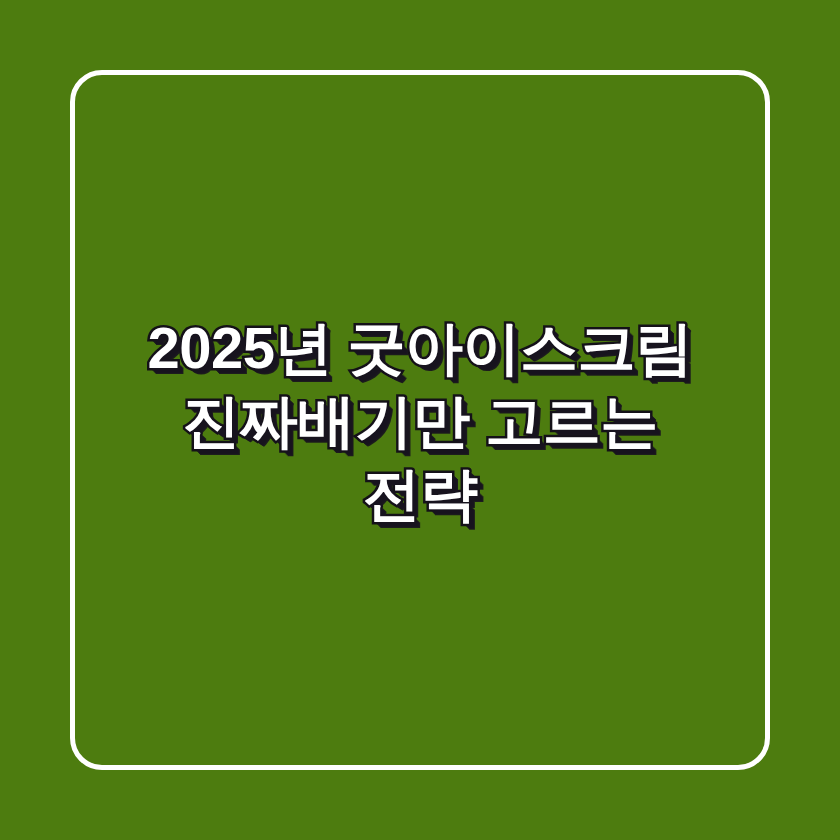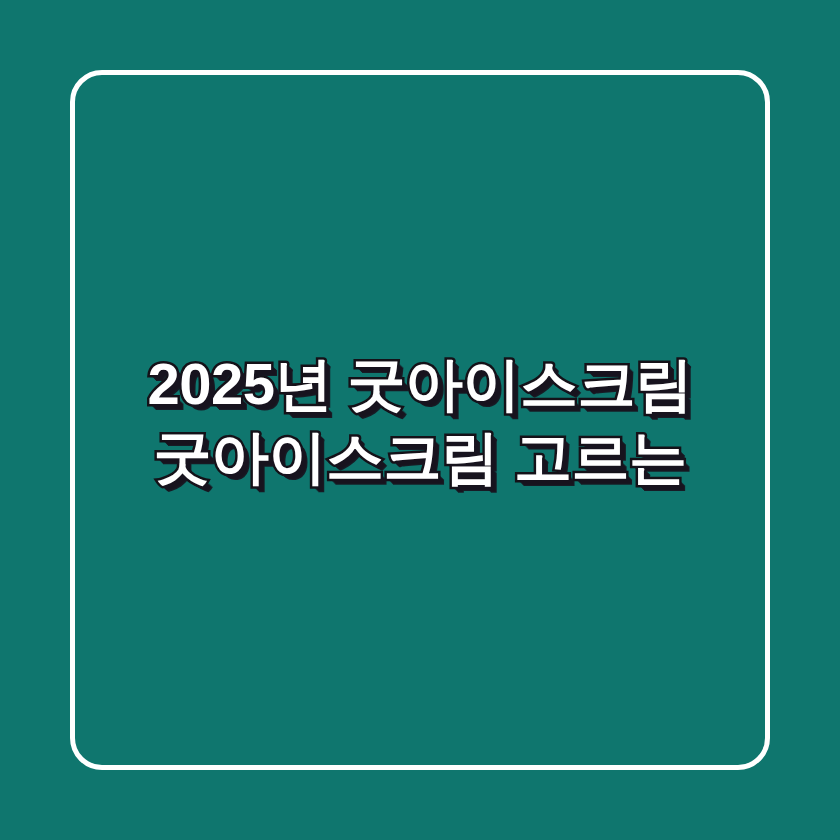--- a/index.html
+++ b/index.html
@@ -7,21 +7,21 @@
     margin: 0;
     padding: 0;
     background: #ffffff;
   }
 
   .canvas {
     position: relative;
     width: 840px;
     height: 840px;
     overflow: hidden;
-    background: #0f766e;
+    background: #4d7c0f;
     font-family: "Liberation Sans", "DejaVu Sans", sans-serif;
     -webkit-font-smoothing: antialiased;
   }
 
   
   .frame {
     position: absolute;
     left: 70px;
     top: 70px;
     width: 700px;
@@ -75,17 +75,18 @@
 </head>
 <body>
 
 <div class="canvas">
 
   <div class="frame"></div>
 
   <div class="title-block">
     <h1 class="title">
       <span class="title-line">2025년 굿아이스크림</span>
-      <span class="title-line">굿아이스크림 고르는</span>
+      <span class="title-line">진짜배기만 고르는</span>
+      <span class="title-line">전략</span>
     </h1>
   </div>
 
 </div>
 
 </body></html>

